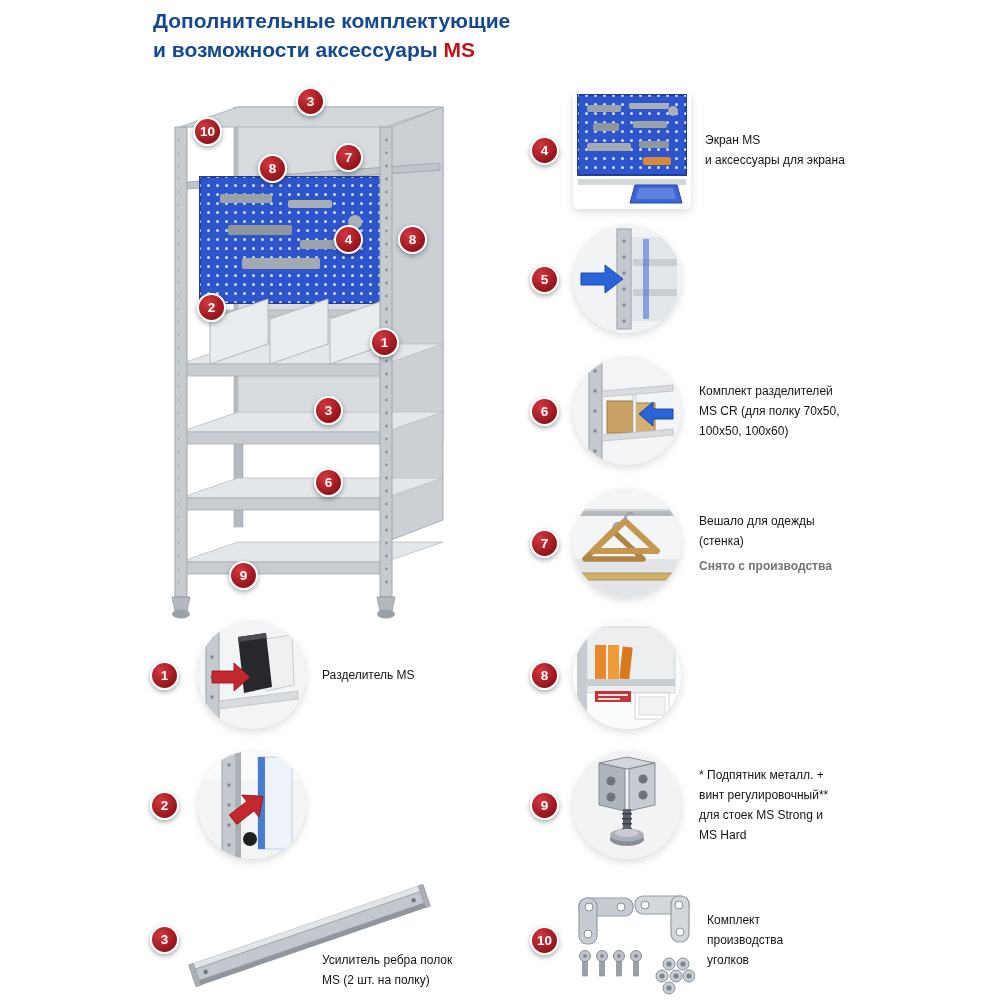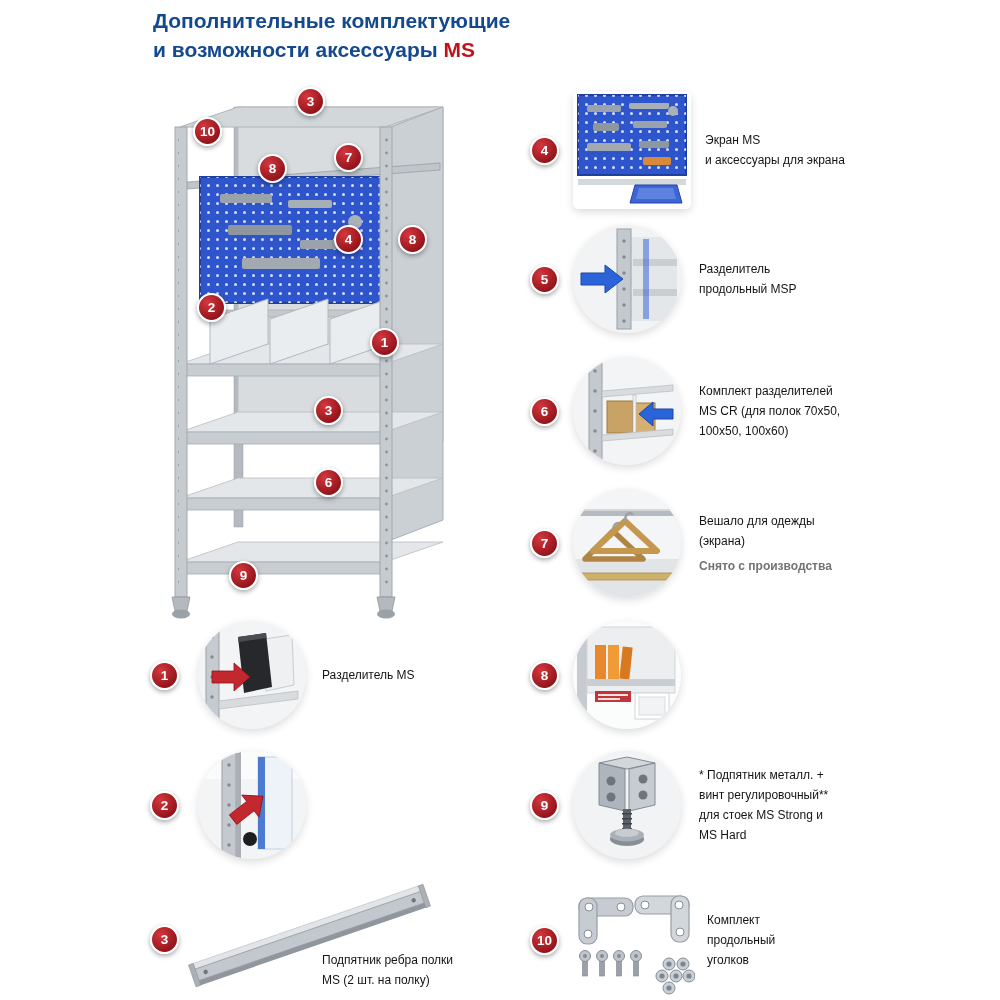--- a/index.html
+++ b/index.html
@@ -175,24 +175,20 @@
         <rect x="44" y="4" width="14" height="100" fill="#c3c9ce" stroke="#9aa0a6"></rect>
         <circle cx="51" cy="16" r="1.8" fill="#858c93"></circle>
           <circle cx="51" cy="32" r="1.8" fill="#858c93"></circle>
         <circle cx="51" cy="48" r="1.8" fill="#858c93"></circle>
           <circle cx="51" cy="64" r="1.8" fill="#858c93"></circle>
         <circle cx="51" cy="80" r="1.8" fill="#858c93"></circle>
           <circle cx="51" cy="96" r="1.8" fill="#858c93"></circle>
         <polygon points="8,48 32,48 32,40 50,54 32,68 32,60 8,60" fill="#2b63d9" stroke="#1d47a8"></polygon>
       </svg>
     </div>
-    <div class="desc">
-      <div>Разделитель</div>
-      <div>продольный MSP</div>
-    </div>
   </div>
 
   <div class="item-row" style="left:530px;top:356px;height:110px">
     <div class="badge">6</div>
     <div class="photo">
       <svg width="108" height="108">
         <rect width="108" height="108" fill="#f3f4f5"></rect>
         <rect x="16" y="0" width="13" height="108" fill="#c3c9ce" stroke="#9aa0a6"></rect>
         <circle cx="22" cy="14" r="1.8" fill="#858c93"></circle>
           <circle cx="22" cy="34" r="1.8" fill="#858c93"></circle>
@@ -202,21 +198,21 @@
         <polygon points="29,34 100,28 100,34 29,40" fill="#d8dcdf" stroke="#b5bac0" stroke-width="0.7"></polygon>
         <rect x="34" y="44" width="26" height="32" fill="#c9a265" stroke="#a07a3f"></rect>
         <rect x="62" y="46" width="20" height="30" fill="#d6b071" stroke="#a07a3f"></rect>
         <rect x="60" y="38" width="3" height="40" fill="#f0f2f3" stroke="#b8bdc2" stroke-width="0.7"></rect>
         <polygon points="29,78 100,72 100,78 29,84" fill="#d8dcdf" stroke="#b5bac0" stroke-width="0.7"></polygon>
         <polygon points="100,52 80,52 80,45 66,57 80,69 80,62 100,62" fill="#2b63d9" stroke="#1d47a8"></polygon>
       </svg>
     </div>
     <div class="desc">
       <div>Комплект разделителей</div>
-      <div>MS CR (для полок 70х50,</div>
+      <div>MS CR (для полку 70х50,</div>
       <div>100х50, 100х60)</div>
     </div>
   </div>
 
   <div class="item-row" style="left:530px;top:488px;height:110px">
     <div class="badge">7</div>
     <div class="photo">
       <svg width="108" height="108">
         <rect width="108" height="108" fill="#f4f5f6"></rect>
         <rect x="0" y="70" width="108" height="38" fill="#e2e5e7"></rect>
@@ -224,21 +220,21 @@
         <rect x="0" y="20" width="108" height="2" fill="#d4d8db"></rect>
         <path d="M40 42 L70 70 L12 70 Z" fill="none" stroke="#b08544" stroke-width="5.5" stroke-linejoin="round"></path>
         <path d="M40 42 C40 34 46 32 48 36" stroke="#9aa0a6" stroke-width="2.5" fill="none"></path>
         <path d="M52 32 L84 62 L20 62 Z" fill="none" stroke="#c6984f" stroke-width="6" stroke-linejoin="round"></path>
         <path d="M52 32 C52 24 58 22 60 26" stroke="#9aa0a6" stroke-width="2.5" fill="none"></path>
         <rect x="8" y="84" width="92" height="7" fill="#cdb16b" stroke="#a8894a" stroke-width="0.8"></rect>
       </svg>
     </div>
     <div class="desc">
       <div>Вешало для одежды</div>
-      <div>(экрана)</div>
+      <div>(стенка)</div>
       <div class="note">Снято с производства</div>
     </div>
   </div>
 
   <div class="item-row" style="left:530px;top:620px;height:110px">
     <div class="badge">8</div>
     <div class="photo">
       <svg width="108" height="108">
         <rect width="108" height="108" fill="#fbfcfc"></rect>
         <rect x="4" y="0" width="10" height="108" fill="#c6cbd0"></rect>
@@ -321,21 +317,21 @@
         <circle cx="103" cy="92" r="6" fill="#c9cfd4" stroke="#868d95"></circle>
           <circle cx="103" cy="92" r="2.6" fill="#7d848c"></circle>
         <circle cx="116" cy="92" r="6" fill="#c9cfd4" stroke="#868d95"></circle>
           <circle cx="116" cy="92" r="2.6" fill="#7d848c"></circle>
         <circle cx="96" cy="104" r="6" fill="#c9cfd4" stroke="#868d95"></circle>
           <circle cx="96" cy="104" r="2.6" fill="#7d848c"></circle>
       </svg>
     </div>
     <div class="desc">
       <div>Комплект</div>
-      <div>продольный</div>
+      <div>производства</div>
       <div>уголков</div>
     </div>
   </div>
 
   <div class="item-row" style="left:150px;top:620px;height:110px">
     <div class="badge" style="margin-right:19px">1</div>
     <div class="photo" style="margin-right:16px">
       <svg width="108" height="108">
         <rect width="108" height="108" fill="#f3f4f5"></rect>
         <rect x="8" y="0" width="13" height="108" fill="#c5cbd0" stroke="#9aa0a6"></rect>
@@ -389,17 +385,17 @@
         <rect x="8" y="48" width="244" height="12" fill="#c2c8cd" stroke="#9aa0a6" stroke-width="0.8"></rect>
         <rect x="8" y="60" width="244" height="5" fill="#8f969d"></rect>
         <rect x="6" y="42" width="5" height="23" fill="#aab0b6" stroke="#8f959b" stroke-width="0.6"></rect>
         <rect x="249" y="42" width="5" height="23" fill="#aab0b6" stroke="#8f959b" stroke-width="0.6"></rect>
         <circle cx="20" cy="54" r="2.2" fill="#6f767d"></circle>
         <circle cx="240" cy="54" r="2.2" fill="#6f767d"></circle>
       </g>
     </svg>
   </div>
   <div class="abs desc" style="left:322px;top:950px">
-    <div>Подпятник ребра полки</div>
+    <div>Усилитель ребра полок</div>
     <div>MS (2 шт. на полку)</div>
   </div>
 
 </div>
 
 </body></html>

